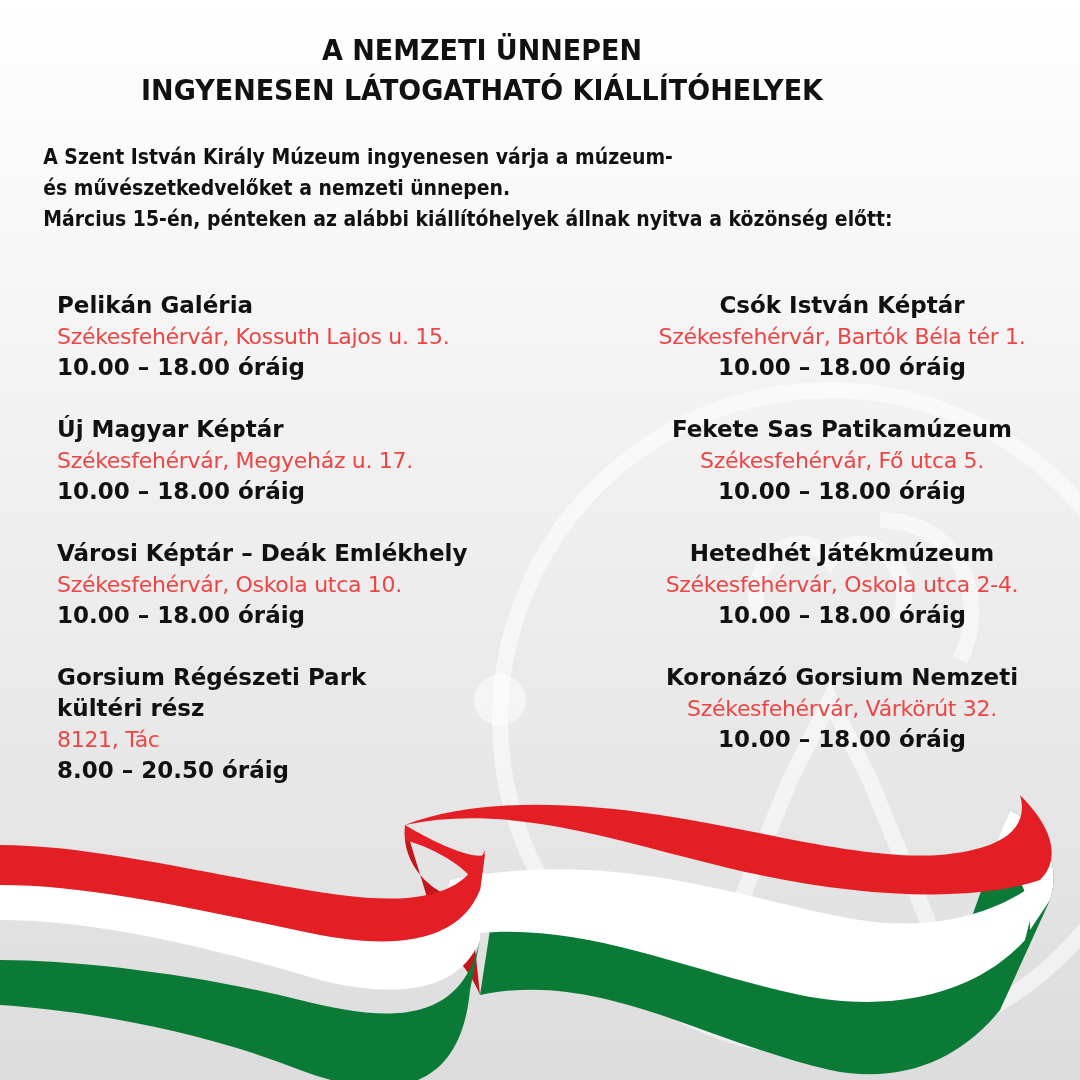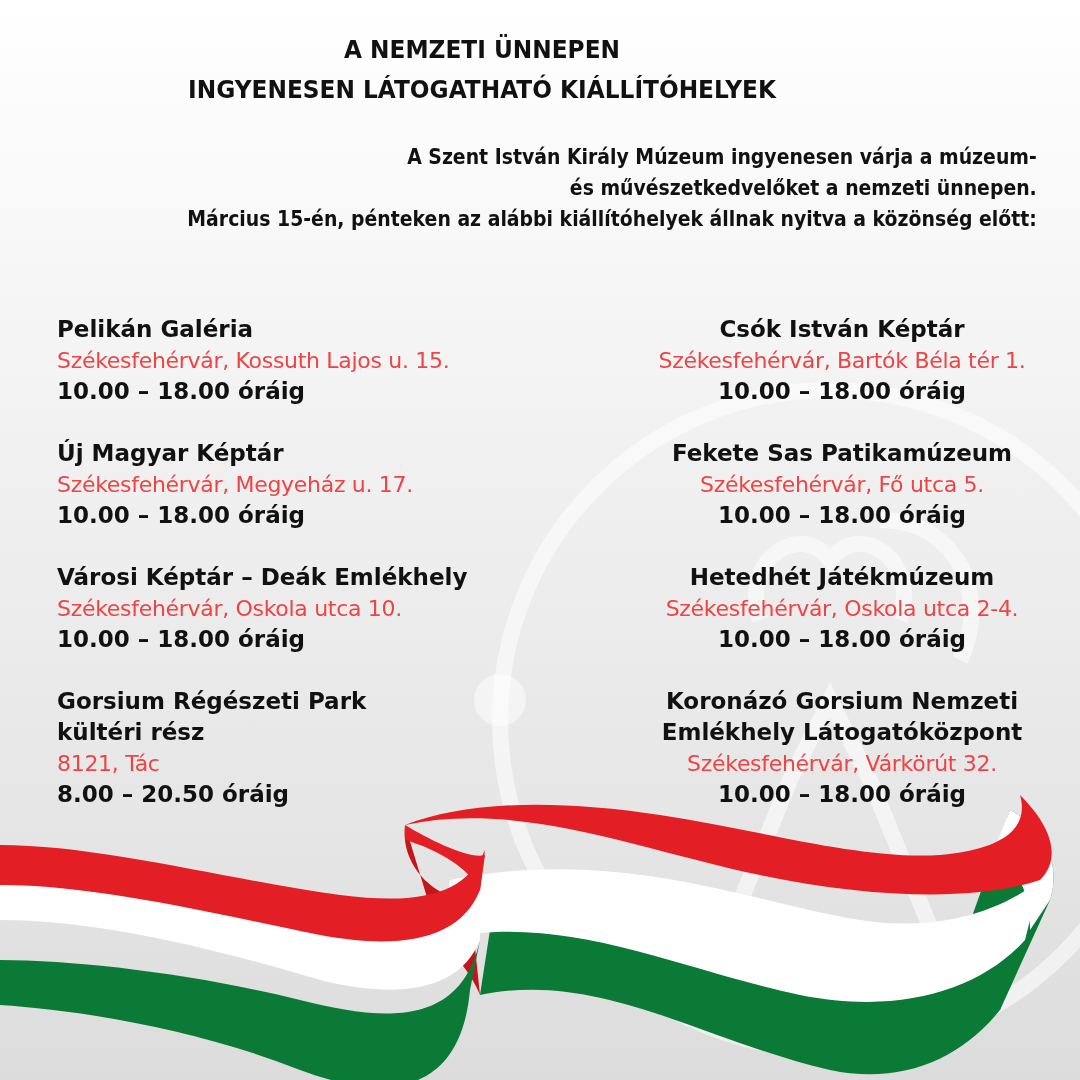--- a/index.html
+++ b/index.html
@@ -5,30 +5,30 @@
   html, body { margin: 0; padding: 0; }
   body {
     width: 1080px; height: 1080px; overflow: hidden; position: relative;
     background: linear-gradient(180deg, #ffffff 0%, #f3f3f3 35%, #e6e6e6 75%, #dcdcdc 100%);
     font-family: "Liberation Sans", "DejaVu Sans", sans-serif;
     color: #111;
   }
   .watermark { position: absolute; left: 0; top: 0; width: 1080px; height: 1080px; pointer-events: none; }
   .title {
     position: absolute; left: 0; top: 30px; width: 964px; text-align: center;
-    font-family: "DejaVu Sans", sans-serif; font-weight: bold; font-size: 25px; line-height: 40px;
+    font-family: "DejaVu Sans", sans-serif; font-weight: bold; font-size: 29px; line-height: 40px;
     letter-spacing: 0px; color: #111;
   }
   .title div { transform: scaleX(0.93); }
   .intro {
-    position: absolute; left: 0; top: 142px; width: 1080px; text-align: right;
+    position: absolute; left: 0; top: 142px; width: 1080px; text-align: left;
     font-family: "DejaVu Sans", sans-serif; font-weight: bold; font-size: 20.5px; line-height: 31px; color: #111;
   }
   .intro div { transform: scaleX(0.92); white-space: nowrap; }
-  .col { position: absolute; top: 290px; margin-top: 24px; }
+  .col { position: absolute; top: 290px; }
   .col.left { left: 57px; width: 500px; }
   .col.right { left: 612px; width: 460px; text-align: center; }
   .venue { margin-bottom: 31px; }
   .venue .name, .venue .hours {
     font-family: "DejaVu Sans", sans-serif; font-weight: bold; font-size: 23px; line-height: 31px; white-space: nowrap;
   }
   .venue .addr {
     font-family: "DejaVu Sans", sans-serif; font-weight: normal; font-size: 22px; line-height: 31px; color: #ef4444; white-space: nowrap;
     letter-spacing: -0.3px;
   }
@@ -93,21 +93,20 @@
     <div class="addr">Székesfehérvár, Fő utca 5.</div>
     <div class="hours">10.00 – 18.00 óráig</div>
   </div>
   <div class="venue">
     <div class="name">Hetedhét Játékmúzeum</div>
     <div class="addr">Székesfehérvár, Oskola utca 2-4.</div>
     <div class="hours">10.00 – 18.00 óráig</div>
   </div>
   <div class="venue">
     <div class="name">Koronázó Gorsium Nemzeti</div>
-    <div class="name">Emlékhely Látogatóközpont</div>
     <div class="addr">Székesfehérvár, Várkörút 32.</div>
     <div class="hours">10.00 – 18.00 óráig</div>
   </div>
 </div>
 
 <svg class="ribbon" viewBox="0 0 1080 300">
 
   <path d="M1010 30 C1050 50 1060 90 1050 120 L1000 230 C990 200 980 180 960 170 Z" fill="#0b7a36"></path>
   <path d="M1010 30 C1050 50 1060 90 1050 120 L1030 150 C1030 110 1020 90 990 80 Z" fill="#ffffff"></path>
 

